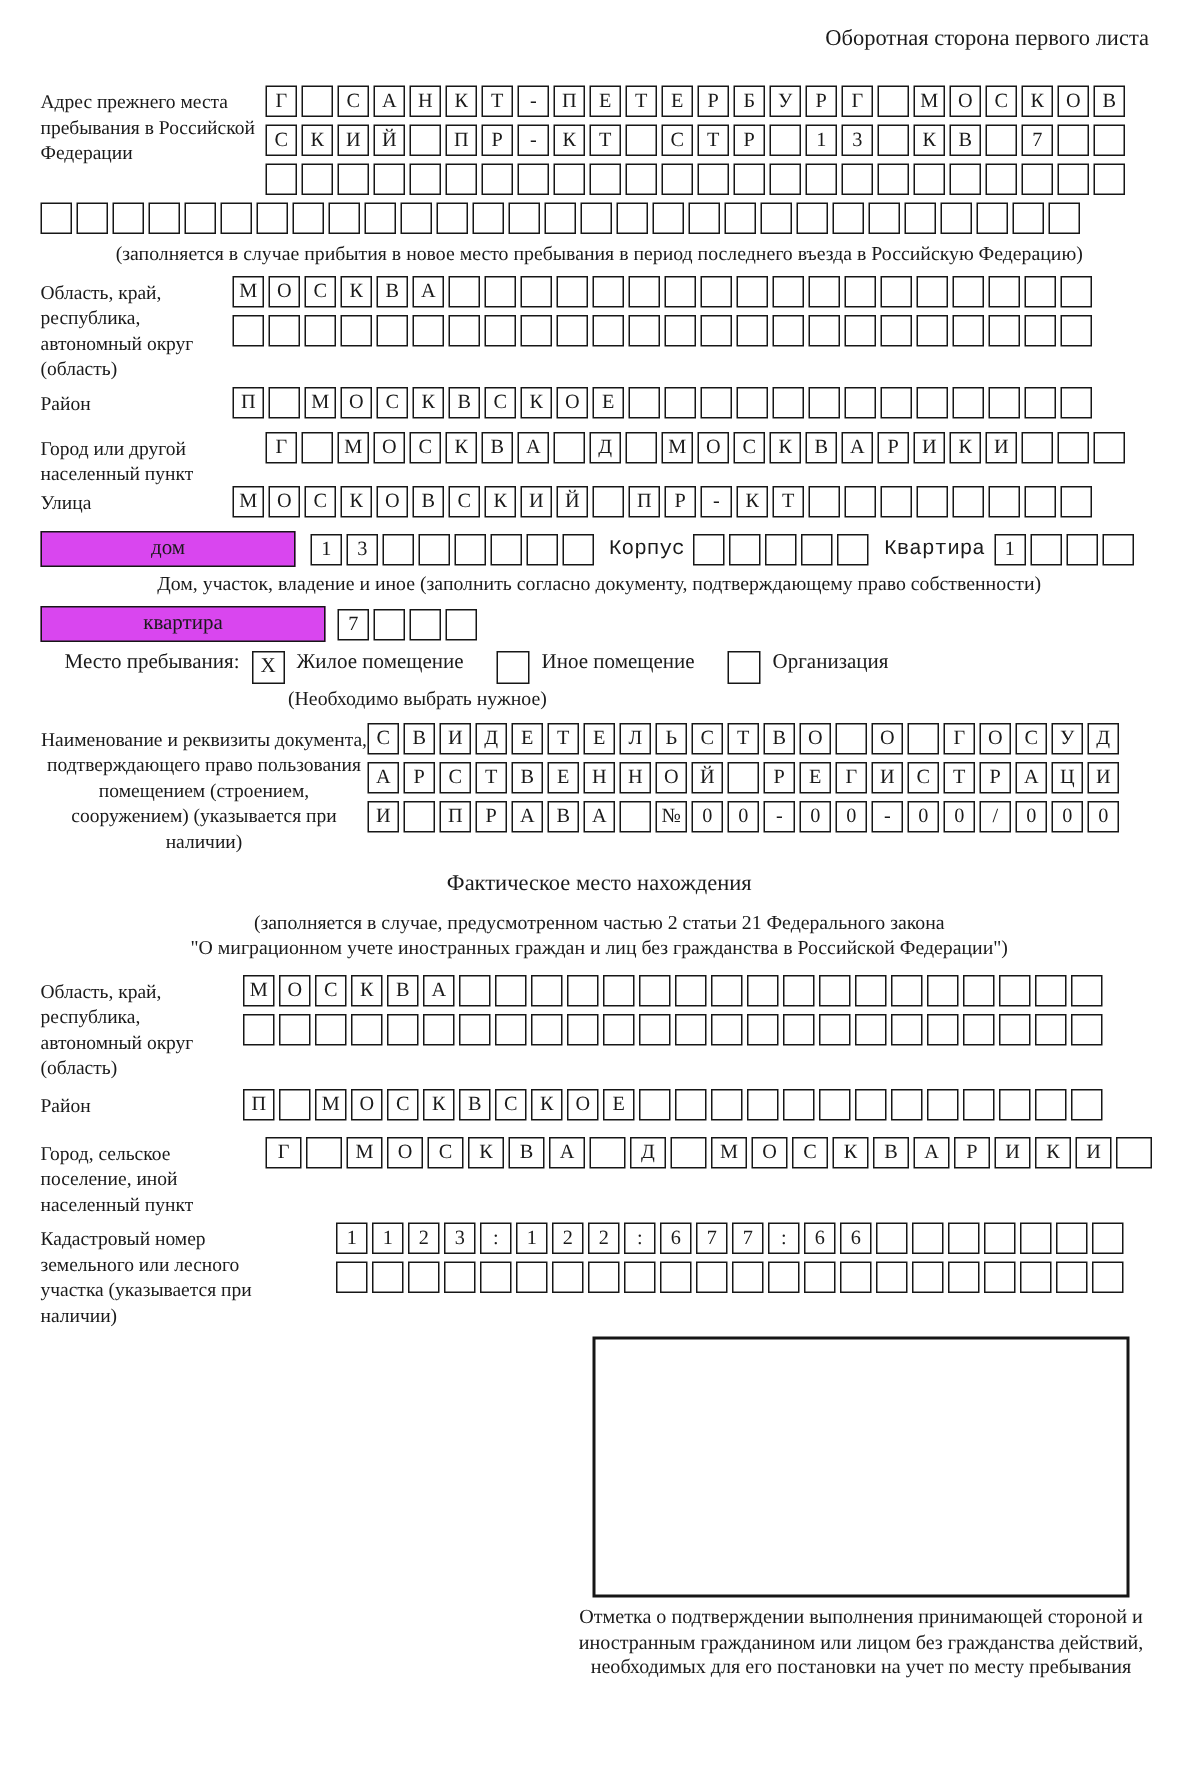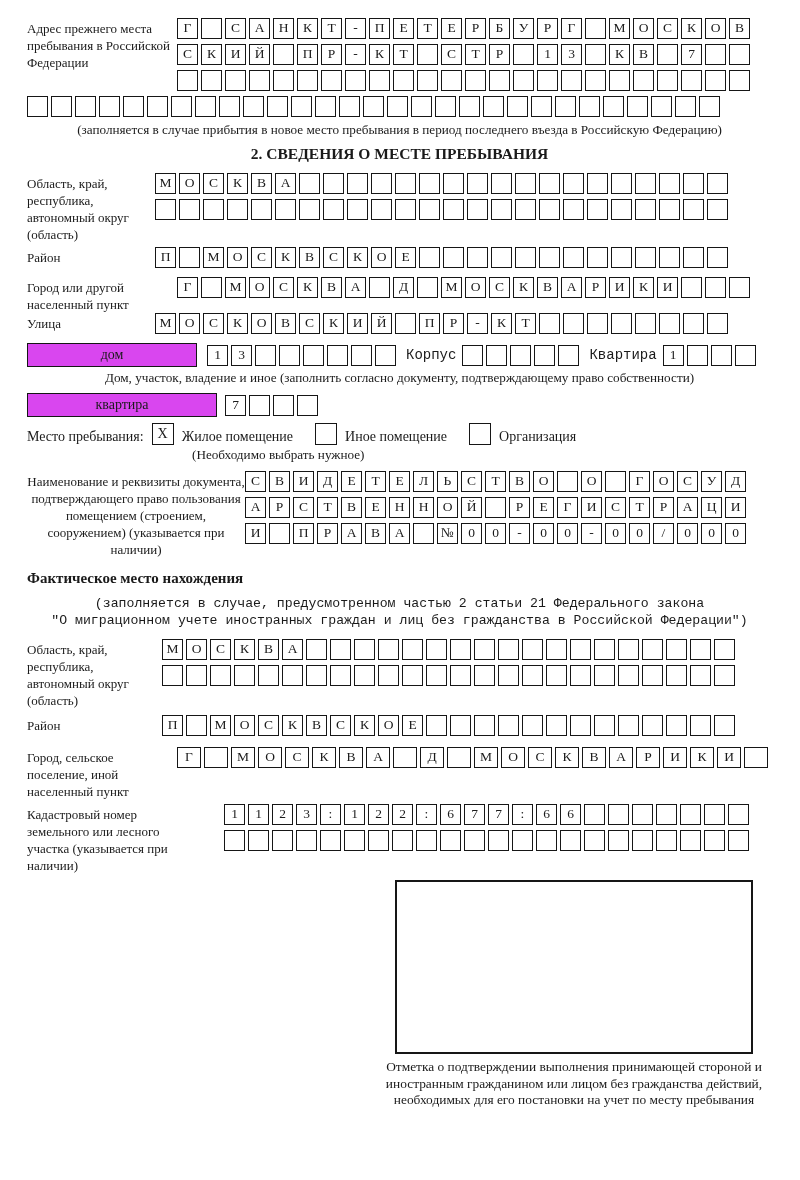--- a/index.html
+++ b/index.html
@@ -23,46 +23,47 @@
   .caption-left{font-size:13.2px;text-align:center;margin:0 0 7px;line-height:16px;}
   .section-title{font-size:15.5px;font-weight:bold;text-align:center;margin:6px 0 10px;}
   .house-row{display:flex;align-items:center;margin-bottom:3px;}
   .named-box{
     box-sizing:border-box;border:1.8px solid #161616;height:24px;display:flex;
     align-items:center;justify-content:center;font-size:14px;flex-shrink:0;background:#d946ef;
   }
   .box-dom{width:170px;margin-right:10px;}
   .box-kv{width:190px;margin-right:8px;}
   .inline-label{font-size:14px;margin:0 6px 0 10px;font-family:Liberation Mono, monospace;}
-  .stay-row{display:flex;align-items:flex-end;font-size:14px;margin:6px 0 2px;}
+  .stay-row{display:flex;align-items:flex-start;font-size:14px;margin:6px 16px 2px;}
   .stay-row .gap{width:14px;flex-shrink:0;}
   .checkbox{
     box-sizing:border-box;width:22px;height:22px;border:1.8px solid #161616;
     text-align:center;font-size:14px;line-height:19px;margin:0 8px;flex-shrink:0;background:#fff;
   }
   .hint{font-size:13.2px;margin:0 0 8px 165px;}
-  .fact-title{font-size:15px;font-weight:bold;margin:12px 0 8px;}
-  .fact-cap{font-size:13.2px;text-align:center;line-height:17px;margin:0;font-family:Liberation Mono, monospace;}
+  .fact-title{font-size:15px;font-weight:normal;text-align:center;margin:12px 0 8px;}
+  .fact-cap{font-size:13.2px;text-align:center;line-height:17px;margin:0;}
   .fact-cap-wrap{margin-bottom:10px;}
   .indent47{padding-left:47px;}
   .stamp-box{
     box-sizing:border-box;width:358px;height:174px;border:2px solid #161616;
     margin-left:368px;margin-top:6px;background:#fff;
   }
   .stamp-caption{
     width:450px;margin:5px 0 0 322px;text-align:center;
     font-size:13.4px;line-height:16.5px;font-weight:bold;font-weight:normal;
   }
   .mb4{margin-bottom:4px;} .mb6{margin-bottom:6px;}
 </style>
 </head>
 <body>
 
 <div class="page">
 
+  <div class="header-note">Оборотная сторона первого листа</div>
 
   <div class="frow">
     <div class="label w150">Адрес прежнего места пребывания в Российской Федерации</div>
     <div class="cells-col">
       <div class="cells-row">
           <span class="cell">Г</span>
           <span class="cell"></span>
           <span class="cell">С</span>
           <span class="cell">А</span>
           <span class="cell">Н</span>
@@ -166,21 +167,20 @@
       <span class="cell"></span>
       <span class="cell"></span>
       <span class="cell"></span>
       <span class="cell"></span>
       <span class="cell"></span>
       <span class="cell"></span>
       <span class="cell"></span>
     </div>
   <div class="caption">(заполняется в случае прибытия в новое место пребывания в период последнего въезда в Российскую Федерацию)</div>
 
-  <div class="section-title">2. СВЕДЕНИЯ О МЕСТЕ ПРЕБЫВАНИЯ</div>
 
   <div class="frow mb4">
     <div class="label w128">Область, край, республика, автономный округ (область)</div>
     <div class="cells-col">
       <div class="cells-row">
           <span class="cell">М</span>
           <span class="cell">О</span>
           <span class="cell">С</span>
           <span class="cell">К</span>
           <span class="cell">В</span>

